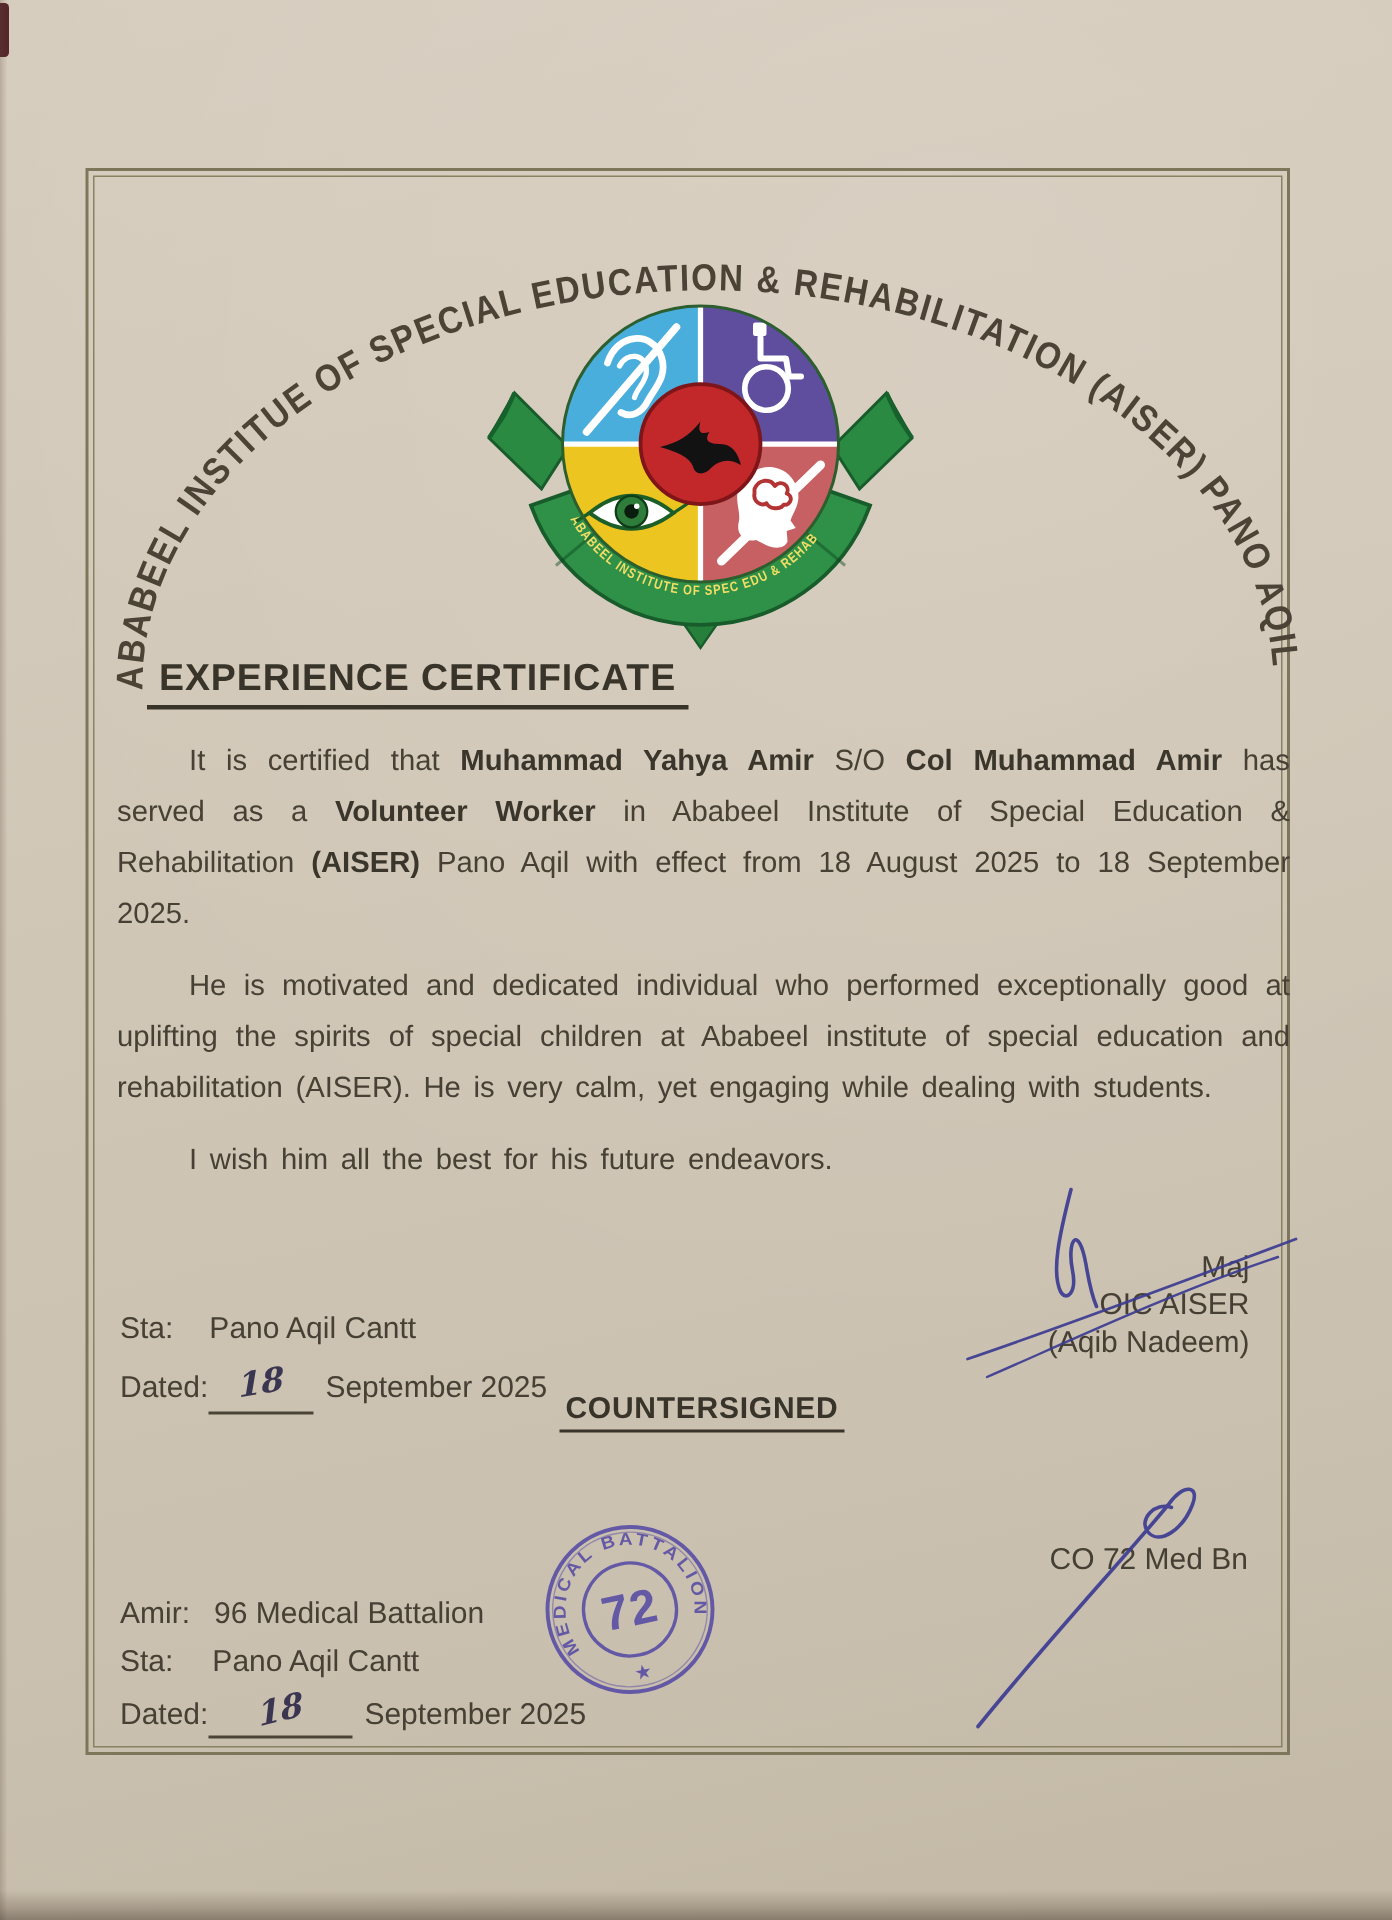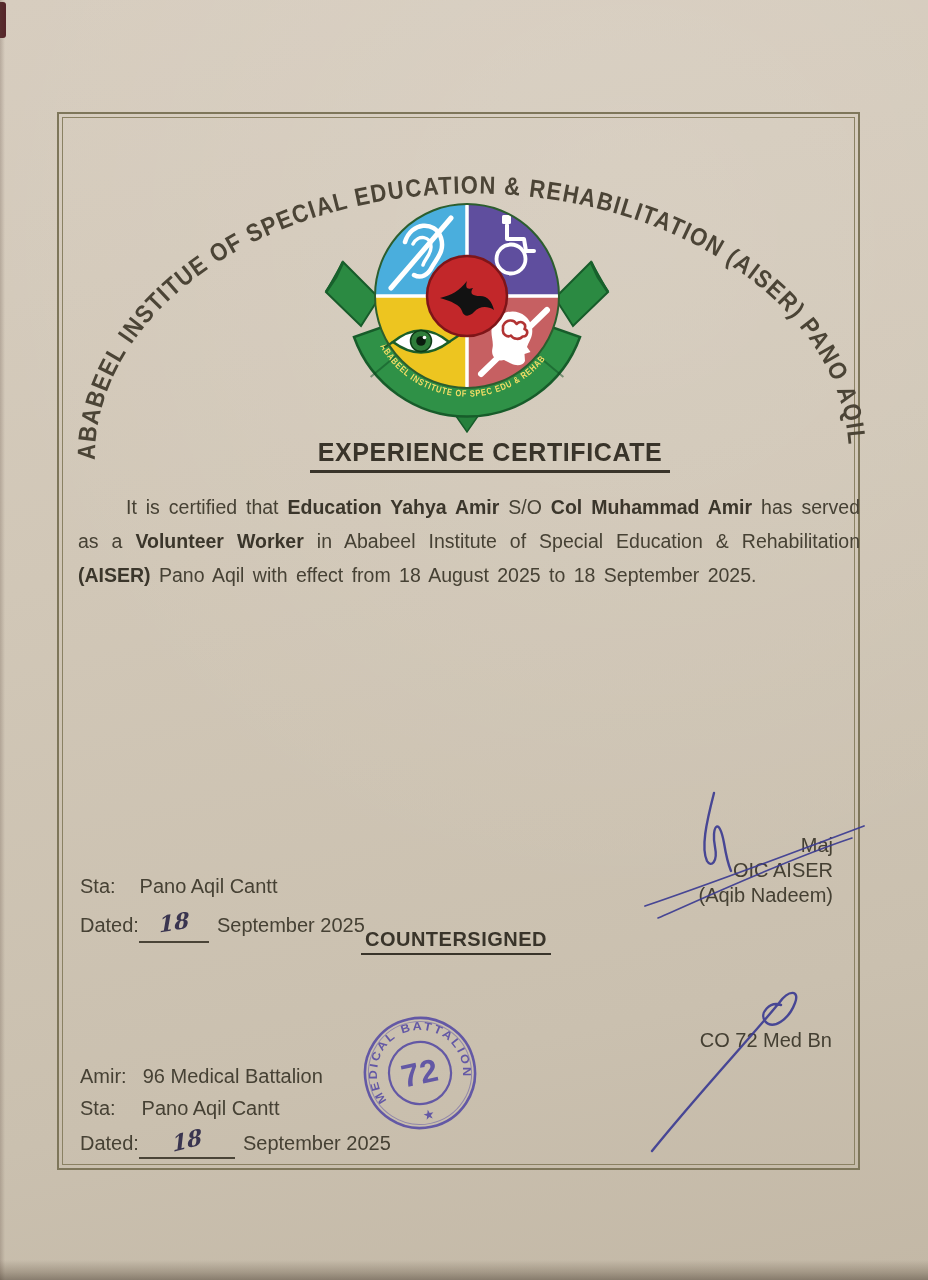--- a/index.html
+++ b/index.html
@@ -12,39 +12,39 @@
   }
   .photo-edge{position:absolute;left:0;right:0;bottom:0;height:20px;
     background:linear-gradient(180deg,rgba(80,66,50,0) 0%,rgba(80,66,50,.28) 60%,rgba(60,48,36,.45) 100%);}
   .left-edge{position:absolute;left:0;top:0;bottom:0;width:5px;
     background:linear-gradient(90deg,rgba(90,70,60,.25),rgba(90,70,60,0));}
   .speck{position:absolute;left:0;top:2px;width:6px;height:36px;background:#56262a;border-radius:0 3px 3px 0;}
   .frame-outer{position:absolute;left:57px;top:112px;width:803px;height:1058px;
     border:2px solid #7e765a;box-sizing:border-box;}
   .frame-inner{position:absolute;inset:3px;border:1px solid #8a8163;}
   .abs{position:absolute;}
-  .title-row{left:98px;top:438px;width:784px;text-align:center;}
+  .title-row{left:98px;top:438px;width:784px;}
   .title-row span{display:inline-block;font-size:25px;font-weight:bold;color:#39342a;
     letter-spacing:.6px;border-bottom:3px solid #39342a;padding:0 8px 3px;}
   .bodytext{left:78px;top:490px;width:782px;font-size:19.5px;line-height:34px;
     text-align:justify;color:#464134;word-spacing:3px;}
   .bodytext p{margin:0 0 14px;text-indent:48px;}
   .bodytext b{color:#3b362b;}
   .info{font-size:20px;color:#464134;margin-top:32px;}
   .station{left:80px;top:836px;line-height:36px;}
   .lbl{display:inline-block;margin-right:24px;}
   .slot{display:inline-block;min-width:70px;text-align:center;border-bottom:2px solid #4a4437;
     margin:0 8px 0 0;vertical-align:bottom;}
   .slot2{min-width:96px;}
   .hand{font-family:"DejaVu Serif",serif;font-style:italic;font-weight:bold;font-size:22px;
     color:#3a3550;display:inline-block;transform:rotate(-9deg) skewX(-8deg);}
   .sigblock{text-align:right;line-height:25px;font-size:20px;color:#454033;}
   .sig-oic{right:95px;top:833px;}
   .sig-co{right:96px;top:1026px;line-height:28px;}
-  .countersigned{left:64px;top:928px;width:784px;text-align:center;}
+  .countersigned{left:76px;top:928px;width:784px;text-align:center;}
   .countersigned span{display:inline-block;font-size:20px;font-weight:bold;color:#39342a;
     letter-spacing:.5px;border-bottom:2.5px solid #39342a;padding:0 4px 2px;}
   .unit{left:80px;top:1028px;line-height:32px;}
   svg{display:block;}
   .overlay{left:0;top:0;pointer-events:none;}
 </style>
 </head>
 <body>
 
 <div class="paper">
@@ -126,21 +126,23 @@
       <circle cx="0" cy="0" r="40" fill="#c2272a" stroke="#7e1518" stroke-width="2.5"></circle>
       <path d="M -27 2 C -15 -1 -8 -5 0 -15 C -2 -8 0 -6 6 -8 C 2 -2 6 0 13 0 C 21 0 25 6 27 14 C 19 9 12 11 7 16 C 3.5 20 -3 22 -5 15 C -7 9 -16 5 -27 2 Z" fill="#121212"></path>
     </g>
   </svg>
 
   <div class="abs title-row">
     <span>EXPERIENCE CERTIFICATE</span>
   </div>
 
   <div class="abs bodytext">
-    <p><span>It is certified that </span><b>Education Yahya Amir</b><span> S/O </span><b>Col Muhammad Amir</b><span> has served as a </span><b>Volunteer Worker</b><span> in Ababeel Institute of Special Education &amp; Rehabilitation </span><b>(AISER)</b><span> Pano Aqil with effect from 18 August 2025 to 18 September 2025.</span></p>
+    <p><span>It is certified that </span><b>Muhammad Yahya Amir</b><span> S/O </span><b>Col Muhammad Amir</b><span> has served as a </span><b>Volunteer Worker</b><span> in Ababeel Institute of Special Education &amp; Rehabilitation </span><b>(AISER)</b><span> Pano Aqil with effect from 18 August 2025 to 18 September 2025.</span></p>
+    <p>He is motivated and dedicated individual who performed exceptionally good at uplifting the spirits of special children at Ababeel institute of special education and rehabilitation (AISER). He is very calm, yet engaging while dealing with students.</p>
+    <p>I wish him all the best for his future endeavors.</p>
   </div>
 
   <div class="abs station info">
     <div>
       <span class="lbl">Sta:</span><span>Pano Aqil Cantt</span>
     </div>
     <div>
       <span>Dated:</span><span class="slot"><span class="hand">18</span></span><span>September 2025</span>
     </div>
   </div>

